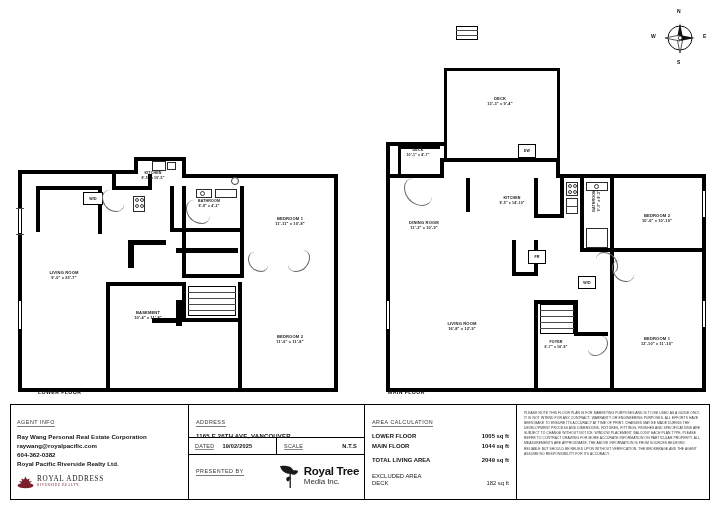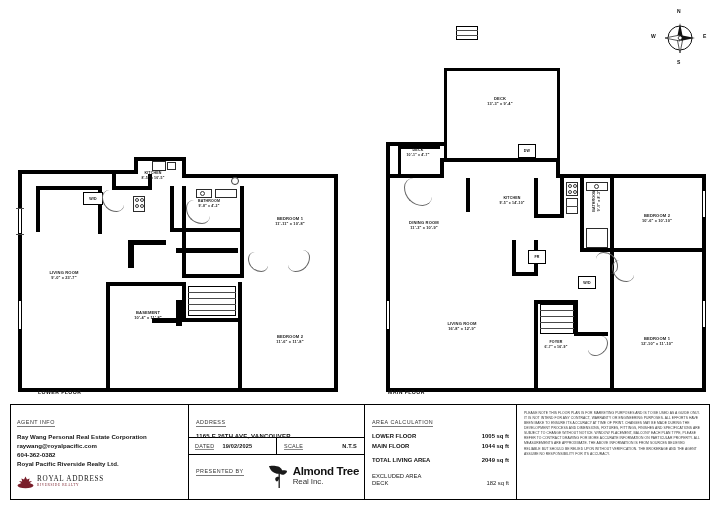--- a/index.html
+++ b/index.html
@@ -404,22 +404,22 @@
       <div class="present">
         <div class="sec-head">PRESENTED BY</div>
         <div class="atm">
           <svg width="23" height="26" viewBox="0 0 23 26">
             <path d="M2 3 C2 3 13 1 15 7 C16 11 10 12 6 9 C3 7 2 3 2 3 Z" fill="#1a1a1a"></path>
             <path d="M20 8 C20 8 15 6 13 9 C12 11 15 13 18 11 C20 10 20 8 20 8 Z" fill="#1a1a1a"></path>
             <path d="M12.2 9 L12.2 25" stroke="#1a1a1a" stroke-width="1.3" fill="none"></path>
             <path d="M12.2 14 C9 13 7 16 9 18 C10.5 19.4 12.2 17 12.2 14 Z" fill="#1a1a1a"></path>
           </svg>
           <div>
-            <div class="atm-txt1">Almond Tree</div>
-            <div class="atm-txt2">Real Inc.</div>
+            <div class="atm-txt1">Royal Tree</div>
+            <div class="atm-txt2">Media Inc.</div>
           </div>
         </div>
       </div>
     </div>
 
     <div class="col area">
       <div class="sec-head">AREA CALCULATION</div>
       <div class="area-row">
         <span>LOWER FLOOR</span>
         <span>1005 sq ft</span>

